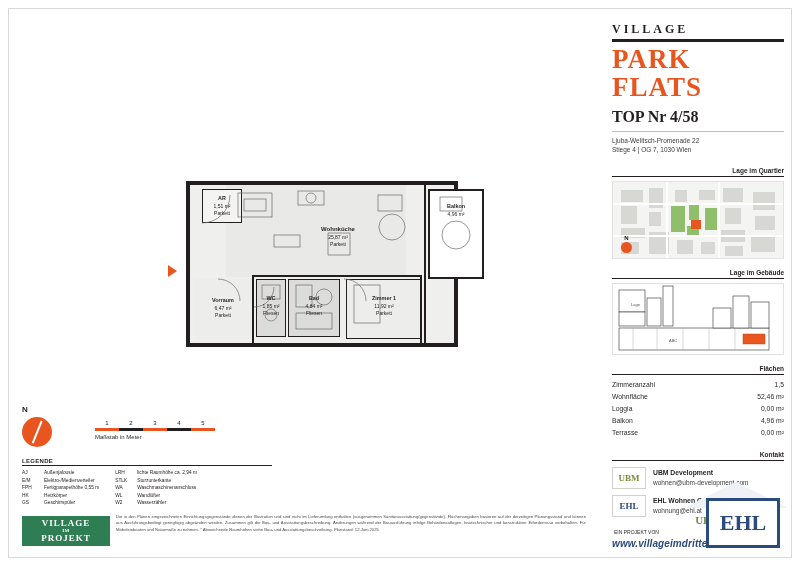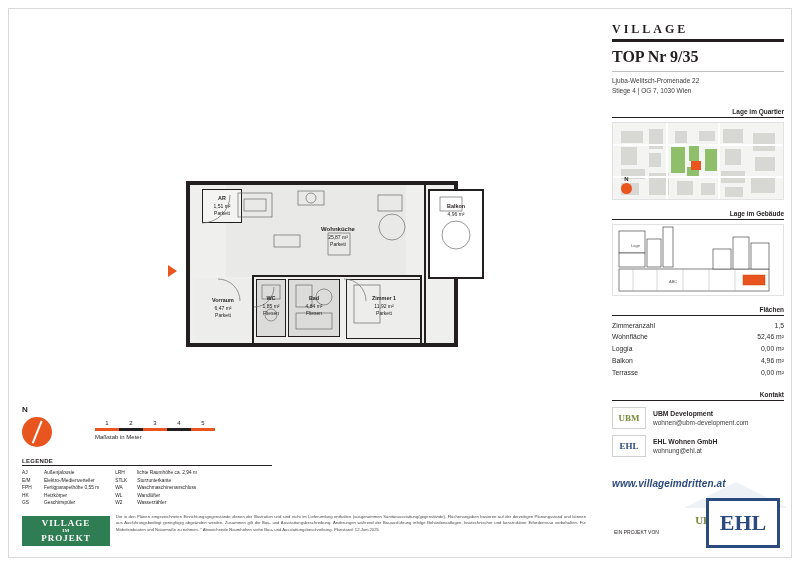--- a/index.html
+++ b/index.html
@@ -177,22 +177,23 @@
 </head>
 <body>
 
 <div class="page">
   <div class="frame"></div>
 
   <div class="right">
 
     <div class="brand-village">VILLAGE</div>
     <div class="brand-rule"></div>
-
-    <div class="top-nr">TOP Nr 9/35</div>
+    <div class="brand-parkflats">PARK FLATS</div>
+
+    <div class="top-nr">TOP Nr 4/58</div>
     <div class="rule-thin"></div>
     <div class="addr">
       <div>Ljuba-Welitsch-Promenade 22</div>
       <div>Stiege 4 | OG 7, 1030 Wien</div>
     </div>
 
     <div style="margin-top:12px;">
       <div class="sec-head">Lage im Quartier</div>
       <div class="sec-rule"></div>
       <div class="map-box">

